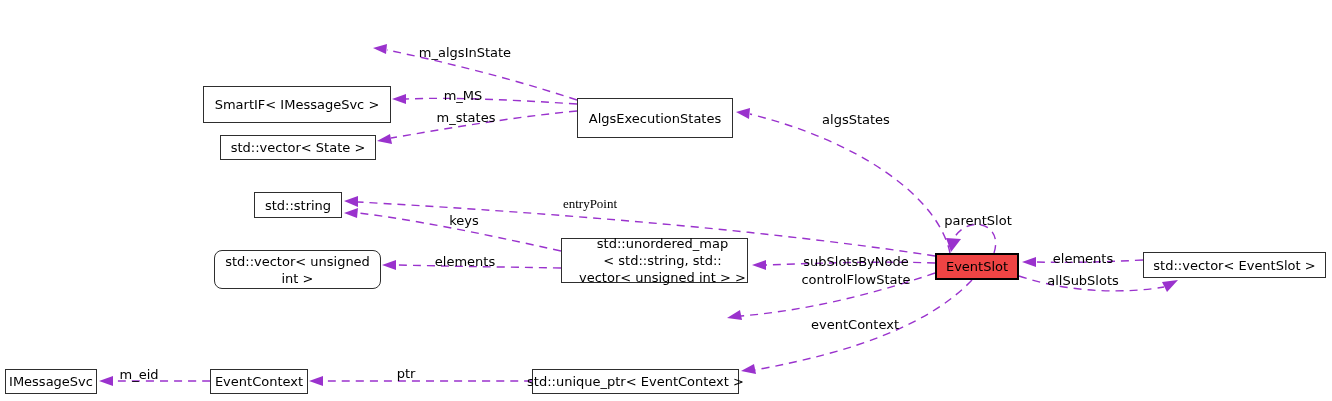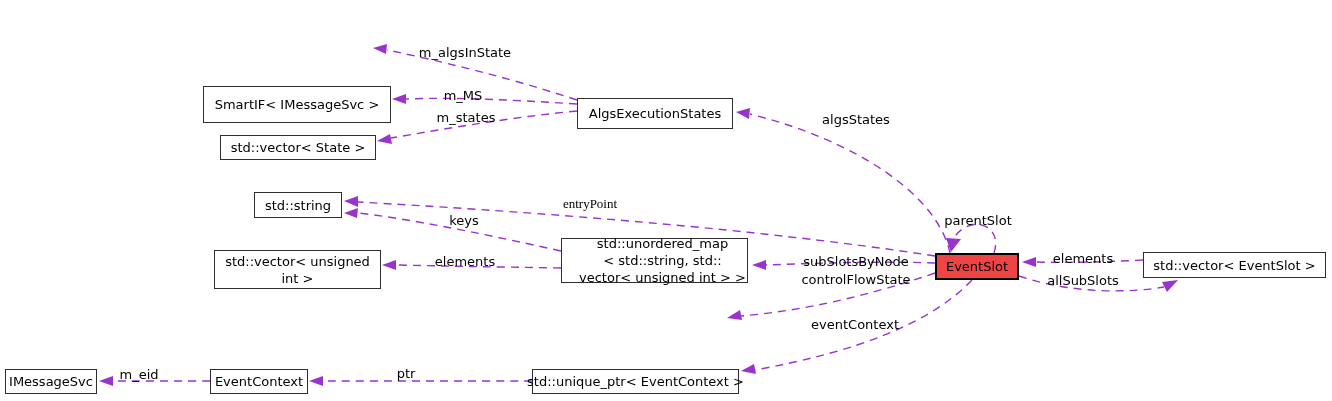--- a/index.html
+++ b/index.html
@@ -76,23 +76,23 @@
       <polygon points="951,252 946,238 961,239"></polygon>
       <polygon points="1022,262 1036,257 1036,267"></polygon>
       <polygon points="1178,280 1162,282 1167,292"></polygon>
       <polygon points="99,381 113,376 113,386"></polygon>
       <polygon points="309,381 323,376 323,386"></polygon>
     </g>
   </svg>
 
   <div class="node" style="left:203px;top:86px;width:188px;height:37px;">SmartIF&lt; IMessageSvc &gt;</div>
   <div class="node" style="left:220px;top:135px;width:156px;height:25px;">std::vector&lt; State &gt;</div>
-  <div class="node" style="left:577px;top:98px;width:156px;height:31px;">AlgsExecutionStates</div>
+  <div class="node" style="left:577px;top:98px;width:156px;height:40px;">AlgsExecutionStates</div>
   <div class="node" style="left:254px;top:192px;width:88px;height:26px;">std::string</div>
-  <div class="node" style="left:214px;top:250px;width:167px;height:39px;">std::vector&lt; unsigned
+  <div class="node" style="left:214px;top:250px;width:167px;height:39px;border-radius:8px;">std::vector&lt; unsigned
 int &gt;</div>
   <div class="node" style="left:561px;top:238px;width:187px;height:45px;padding-left:16px;">std::unordered_map
 &lt; std::string, std::
 vector&lt; unsigned int &gt; &gt;</div>
   <div class="node focus" style="left:935px;top:253px;width:84px;height:27px;">EventSlot</div>
   <div class="node" style="left:1143px;top:252px;width:183px;height:26px;">std::vector&lt; EventSlot &gt;</div>
   <div class="node" style="left:5px;top:369px;width:92px;height:25px;">IMessageSvc</div>
   <div class="node" style="left:210px;top:369px;width:98px;height:25px;">EventContext</div>
   <div class="node" style="left:532px;top:369px;width:207px;height:25px;">std::unique_ptr&lt; EventContext &gt;</div>
 

